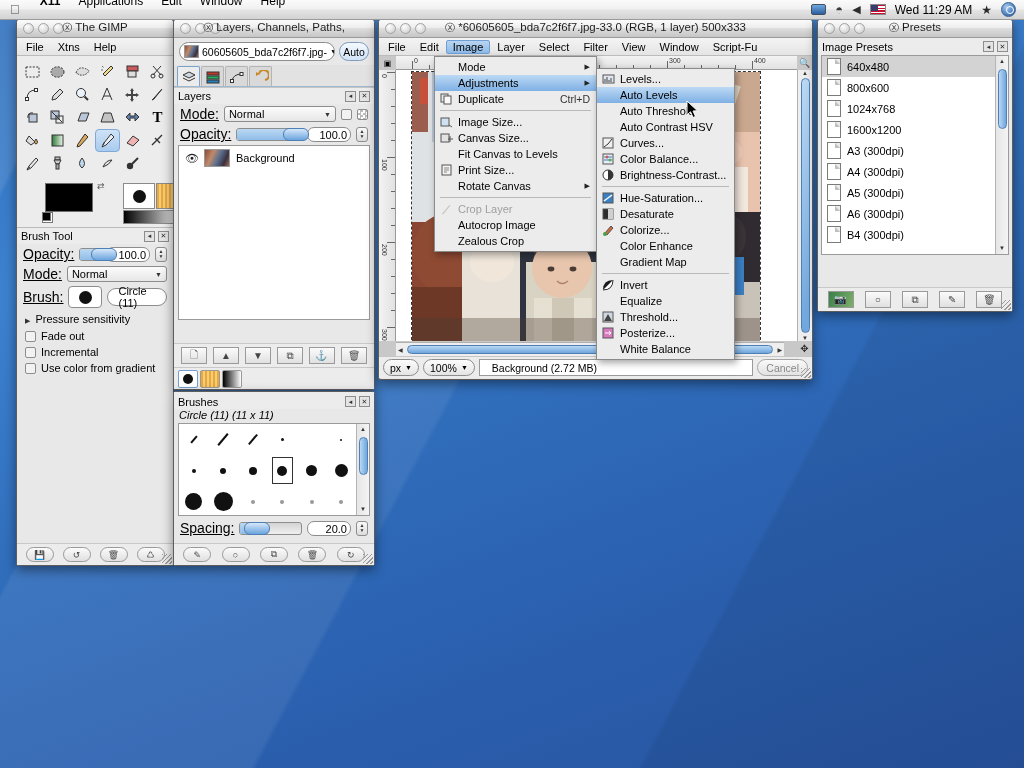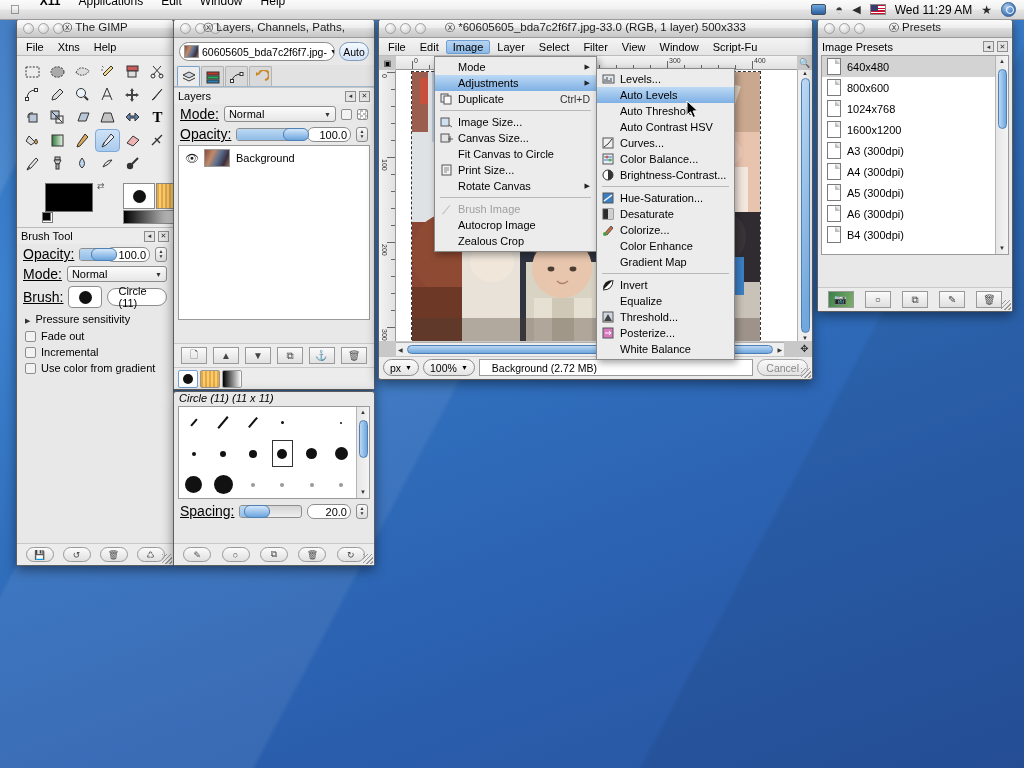--- a/index.html
+++ b/index.html
@@ -589,20 +589,25 @@
   <div style="position:absolute;left:0;right:0;bottom:0;height:22px;display:flex;align-items:center;gap:2px;padding:0 4px;background:#ececec;border-top:1px solid #c8c8c8;">
     <span style="width:20px;height:18px;border:1px solid #6f9fd4;background:#fff;display:flex;align-items:center;justify-content:center;border-radius:2px;">
         <i style="width:10px;height:10px;background:#111;border-radius:50%;display:block;"></i>
       </span>
     <span style="width:20px;height:18px;border:1px solid #9a9a9a;background:repeating-linear-gradient(90deg,#e9a93a 0 2px,#f6cd7a 2px 4px);border-radius:2px;"></span>
     <span style="width:20px;height:18px;border:1px solid #9a9a9a;background:linear-gradient(to right,#000,#fff);border-radius:2px;"></span>
   </div>
 </div>
 
 <div class="win" id="brushes-win" style="border-radius:3px;">
+  <div class="dock-title" style="border-top:none;padding-top:2px;">
+    <span class="ttl">Brushes</span>
+    <span class="dock-btn">◂</span>
+    <span class="dock-btn">✕</span>
+  </div>
   <div style="padding: 0 5px 2px 5px;font-style:italic;font-size:11px;">Circle (11) (11 x 11)</div>
 
   <div id="brush-grid">
     <div id="brush-cells">
       <div class="bcell">
           <span class="bslash" style="height:9px"></span>
         </div>
       <div class="bcell">
           <span class="bslash" style="height:15px"></span>
         </div>
@@ -884,21 +889,21 @@
     <span class="mi-ico">
         <svg width="13" height="12">
           <rect x="1" y="2" width="8" height="8" fill="#e3e3e3" stroke="#555"></rect>
           <path d="M10 4 v6 M8 7 h5" stroke="#555"></path>
         </svg>
       </span>
     <span class="mi-lbl">Canvas Size...</span>
   </div>
   <div class="mi">
     <span class="mi-ico"></span>
-    <span class="mi-lbl">Fit Canvas to Circle</span>
+    <span class="mi-lbl">Fit Canvas to Levels</span>
   </div>
   <div class="mi">
     <span class="mi-ico">
         <svg width="13" height="12">
           <rect x="2" y="1" width="9" height="10" fill="#f2f2f2" stroke="#555"></rect>
           <path d="M4 4 h5 M4 6 h5 M4 8 h3" stroke="#888"></path>
         </svg>
       </span>
     <span class="mi-lbl">Print Size...</span>
   </div>
@@ -907,21 +912,21 @@
     <span class="mi-lbl">Rotate Canvas</span>
     <span class="mi-sub">▶</span>
   </div>
   <div class="msep"></div>
   <div class="mi dis">
     <span class="mi-ico">
         <svg width="13" height="12">
           <path d="M10 2 L4 9 L2 11 L4 10 Z" fill="#ddd" stroke="#999"></path>
         </svg>
       </span>
-    <span class="mi-lbl">Brush Image</span>
+    <span class="mi-lbl">Crop Layer</span>
   </div>
   <div class="mi">
     <span class="mi-ico"></span>
     <span class="mi-lbl">Autocrop Image</span>
   </div>
   <div class="mi">
     <span class="mi-ico"></span>
     <span class="mi-lbl">Zealous Crop</span>
   </div>
 </div>

